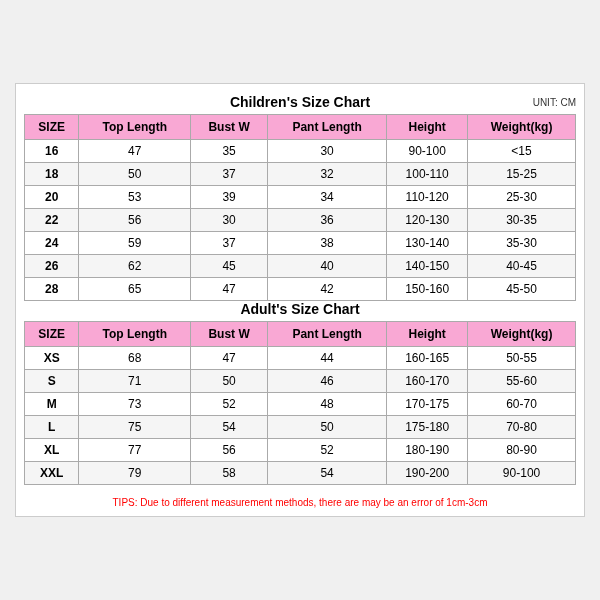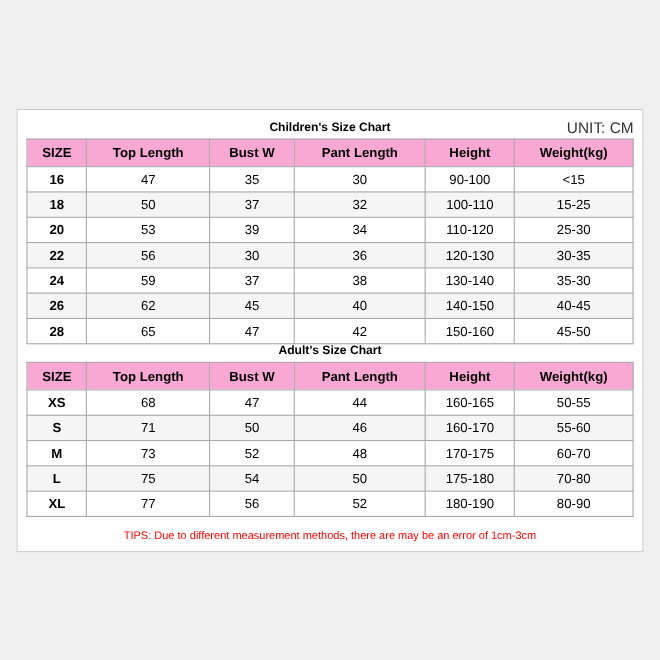--- a/index.html
+++ b/index.html
@@ -19,28 +19,28 @@
       padding: 10px 8px 8px 8px;
     }
     .section-title-row {
       display: flex;
       justify-content: center;
       align-items: center;
       position: relative;
       margin-bottom: 4px;
     }
     .section-title {
-      font-size: 11px;
+      font-size: 14px;
       font-weight: bold;
       text-align: center;
     }
     .unit-label {
       position: absolute;
       right: 0;
-      font-size: 14px;
+      font-size: 10px;
       color: #333;
       margin-left: 16px;
     }
     table {
       width: 100%;
       border-collapse: collapse;
       font-size: 12px;
     }
     table th {
       background-color: #f9a8d4;
@@ -205,18 +205,26 @@
             <td>70-80</td>
           </tr>
           <tr>
             <td class="size-col">XL</td>
             <td>77</td>
             <td>56</td>
             <td>52</td>
             <td>180-190</td>
             <td>80-90</td>
           </tr>
+          <tr>
+            <td class="size-col">XXL</td>
+            <td>79</td>
+            <td>58</td>
+            <td>54</td>
+            <td>190-200</td>
+            <td>90-100</td>
+          </tr>
         </tbody>
     </table>
   </div>
 
   <div class="tips">TIPS: Due to different measurement methods, there are may be an error of 1cm-3cm</div>
 </div>
 
 </body></html>

